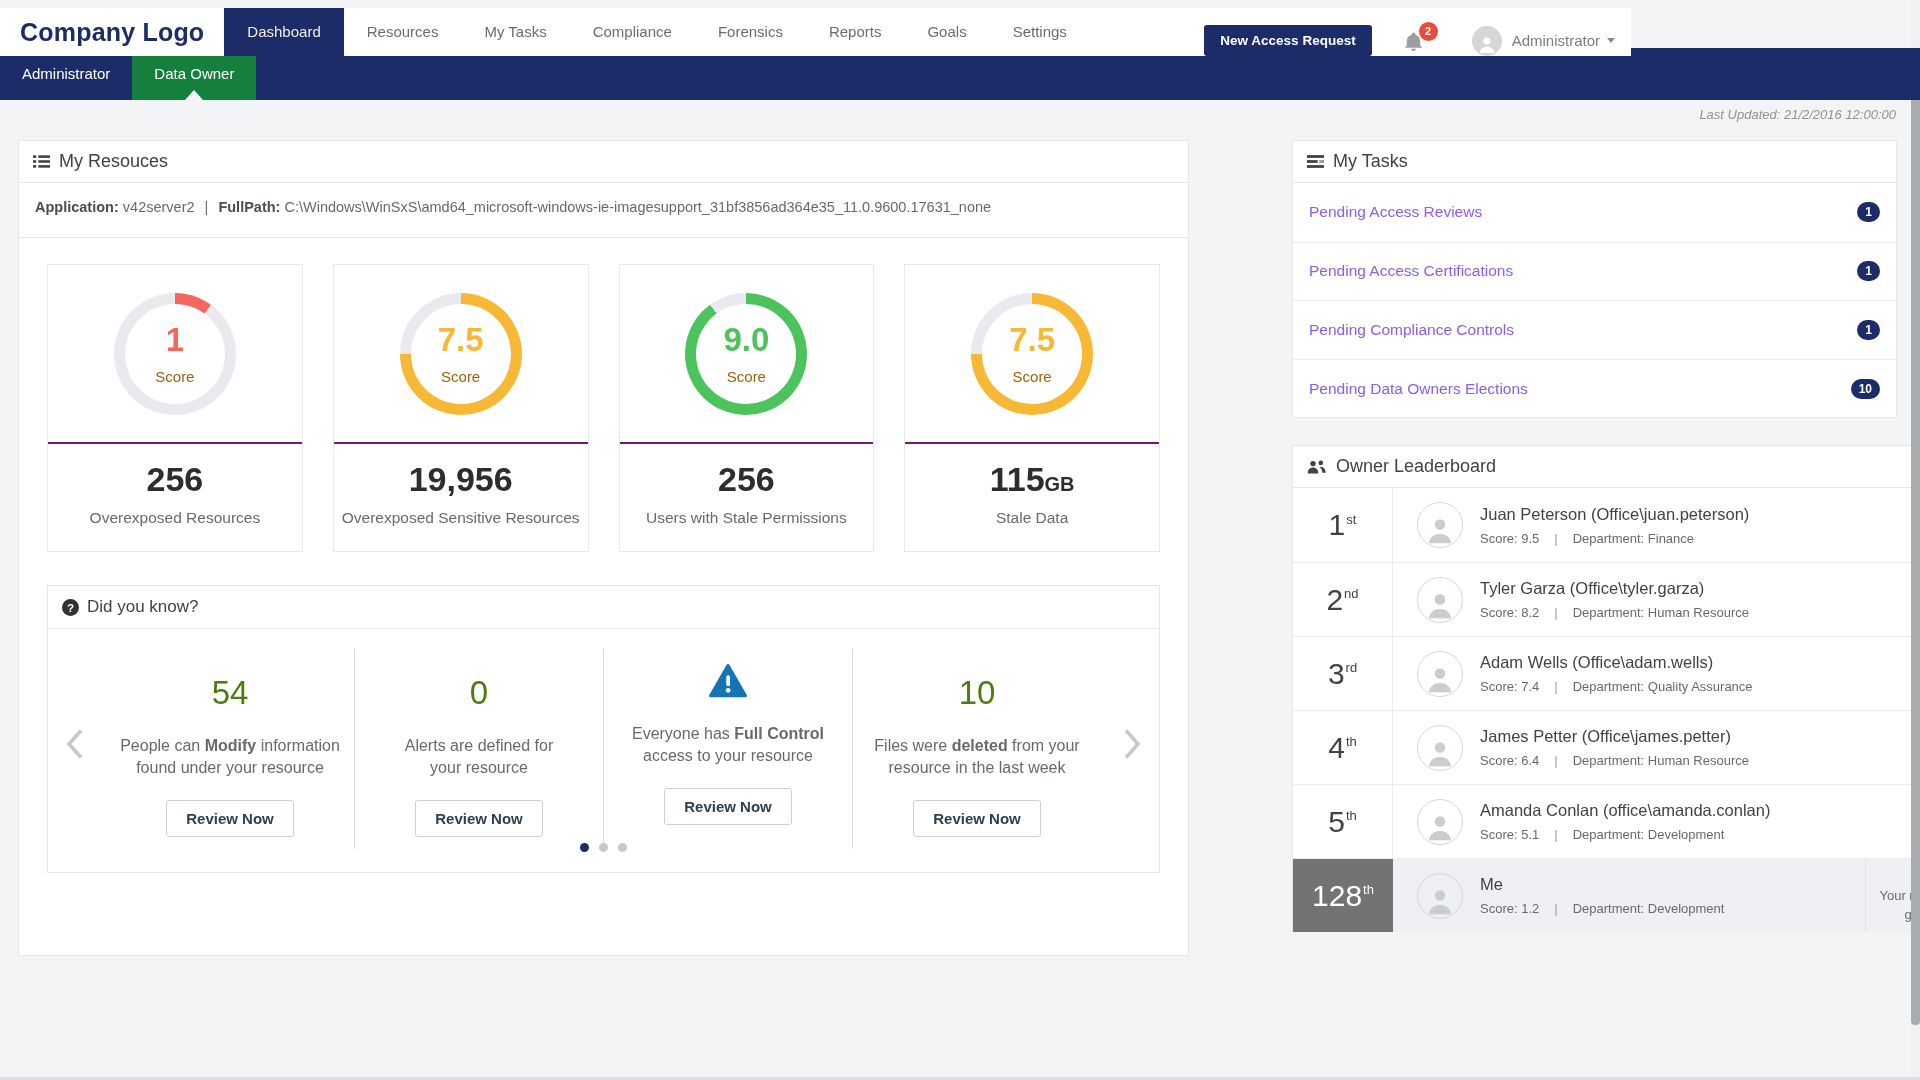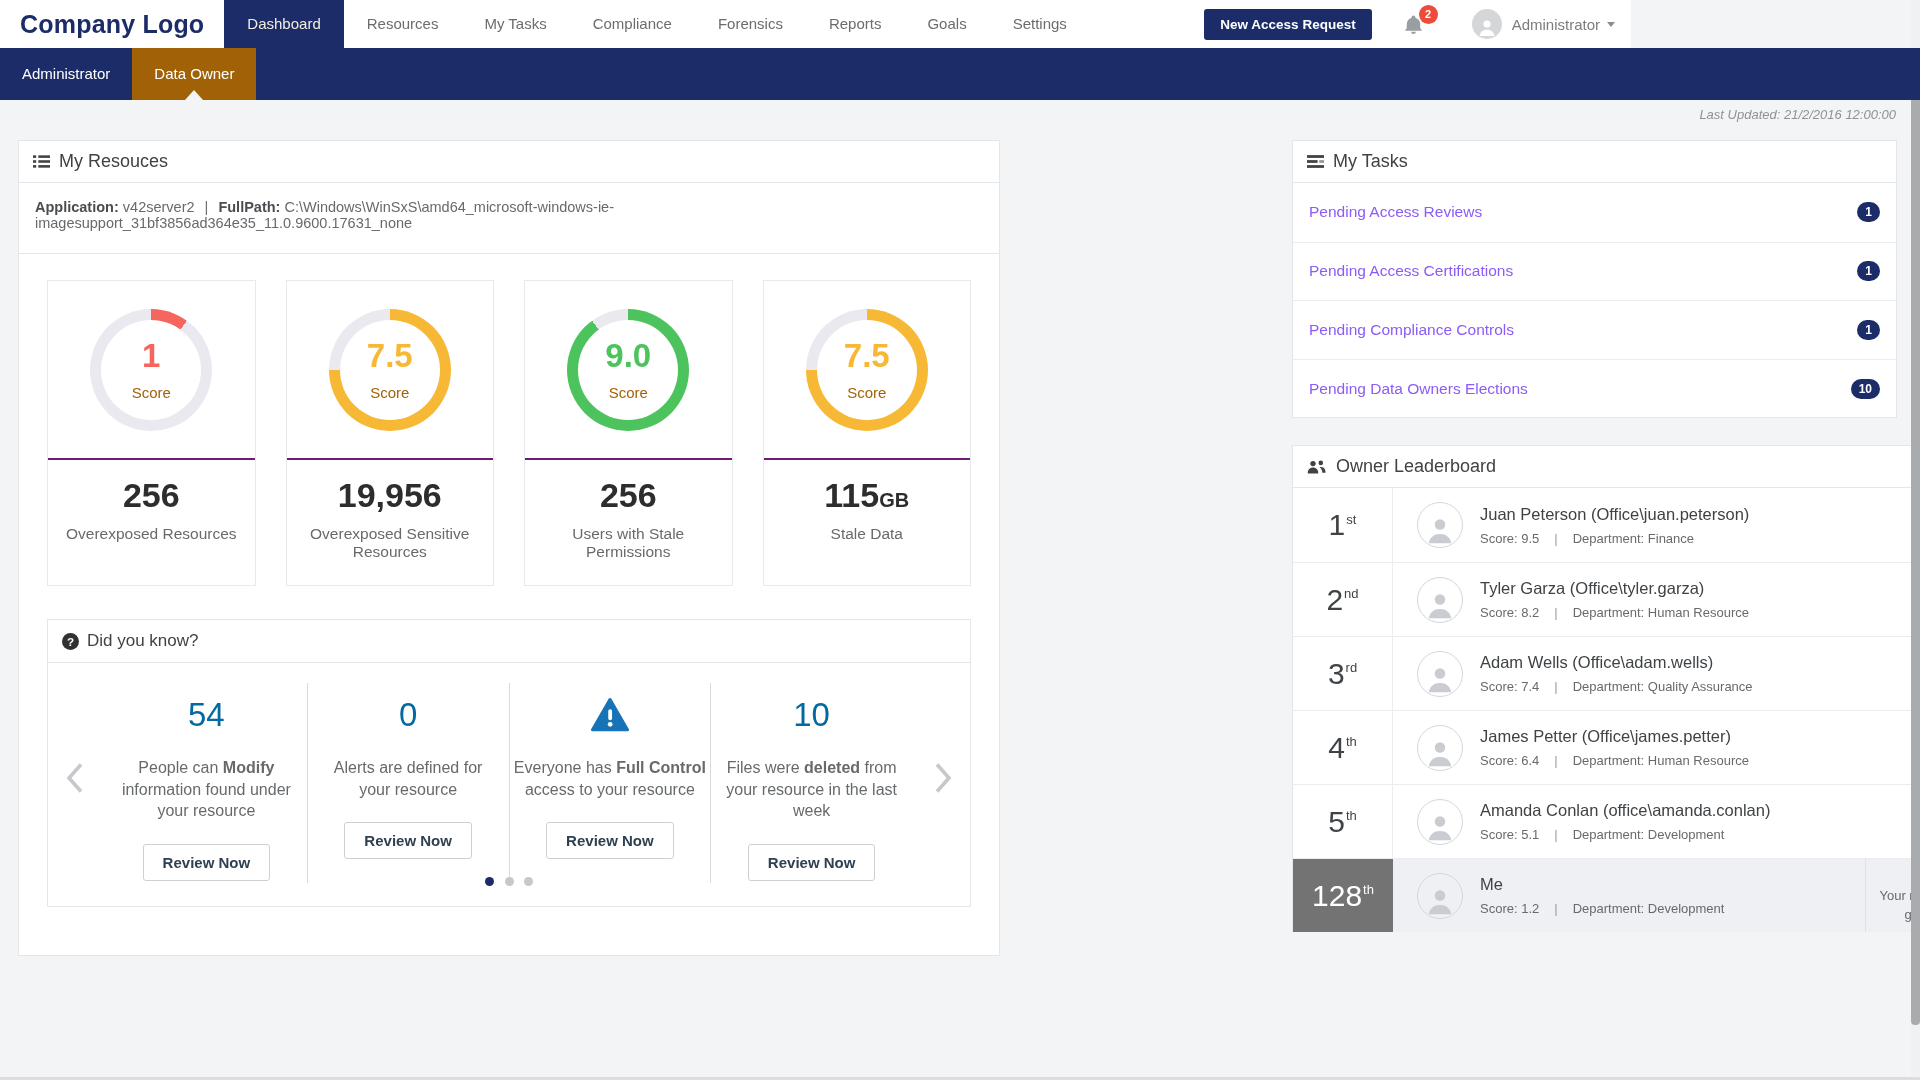--- a/index.html
+++ b/index.html
@@ -1,49 +1,49 @@
 <!DOCTYPE html>
 <html><head>
 <meta charset="utf-8">
 <style>
   * { margin:0; padding:0; box-sizing:border-box; }
   html,body { width:1920px; height:1080px; overflow:hidden; }
   body { font-family:"Liberation Sans", sans-serif; background:#f3f4f6; position:relative; color:#676a6c; }
 
   
-  .header { position:absolute; top:0; left:0; width:1631px; height:48px; background:#fff; display:flex; align-items:center; z-index:5; }
+  .header { position:absolute; top:8px; left:0; width:1631px; height:48px; background:#fff; display:flex; align-items:flex-end; z-index:5; }
   .logo { line-height:48px; padding:0 20px; font-size:25px; font-weight:600; color:#1b2c69; letter-spacing:.2px; }
   .nav { display:flex; align-items:stretch; }
   .nav-item { line-height:48px; padding:0 23px; font-size:15px; color:#6a6d6f; cursor:pointer; white-space:nowrap; }
   .nav-item.active { background:#1b2c69; color:#f3eedd; }
   .header-right { margin-left:auto; display:flex; align-items:center; padding-right:16px; }
   .nar-btn { background:#1b2c69; color:#fff; font-size:13.5px; font-weight:700; padding:8px 16px; border:none; border-radius:3px; cursor:pointer; font-family:inherit; }
   .bell-wrap { position:relative; margin-left:30px; width:26px; height:30px; cursor:pointer; }
   .bell-wrap svg { position:absolute; bottom:2px; left:0; }
   .notif-badge { position:absolute; top:-4px; right:-10px; width:19px; height:19px; background:#ee4c3b; color:#fff; font-size:11px; font-weight:700; border-radius:50%; text-align:center; line-height:19px; }
   .user-wrap { display:flex; align-items:center; margin-left:44px; cursor:pointer; }
   .user-avatar { width:30px; height:30px; border-radius:50%; background:#d4d6d8; overflow:hidden; display:flex; align-items:flex-end; justify-content:center; }
   .user-name { font-size:15px; color:#7a7d80; margin-left:10px; }
   .caret-down { width:0; height:0; border-left:4px solid transparent; border-right:4px solid transparent; border-top:5px solid #8a8d90; margin-left:7px; }
 
   
   .subnav { position:absolute; top:48px; left:0; width:1920px; height:52px; background:#1b2c69; display:flex; z-index:4; }
   .subnav-item { line-height:52px; padding:0 22px; font-size:15px; color:#fff; cursor:pointer; position:relative; }
-  .subnav-item.active { background:#a16207; }
+  .subnav-item.active { background:#15803d; }
   .subnav-item.active .tab-notch { position:absolute; bottom:0; left:50%; margin-left:-9px; width:0; height:0; border-left:9px solid transparent; border-right:9px solid transparent; border-bottom:10px solid #f3f4f6; }
 
   .last-updated { position:absolute; top:107px; right:24px; font-size:13px; font-style:italic; color:#8f9295; }
 
   
   .panel { position:absolute; background:#fff; border:1px solid #e4e6e9; }
   .panel-header { height:42px; display:flex; align-items:center; padding:0 14px; border-bottom:1px solid #e4e6e9; }
   .panel-title { font-size:18px; color:#3f4346; margin-left:9px; }
 
   
-  .res-panel { left:18px; top:140px; width:982px; height:816px; }
+  .res-panel { left:18px; top:140px; width:1171px; height:816px; }
   .resource-row { height:47px; position:relative; border-bottom:1px solid #e4e6e9; display:flex; align-items:center; padding:0 14px; }
   .chev-btn { width:32px; height:34px; background:#fff; border:1px solid #d8dade; border-radius:3px; display:flex; align-items:center; justify-content:center; cursor:pointer; }
   .chev-btn.right { position:absolute; right:14px; }
   .resource-title { font-size:20px; color:#3f4346; margin-left:17px; }
   .resource-score { font-size:13px; color:#3f4346; margin-left:9px; padding-top:5px; }
   .app-row { padding:16px 16px 22px; font-size:14.5px; color:#676a6c; border-bottom:1px solid #e4e6e9; }
   .app-row b { color:#4a4e52; }
   .app-sep { margin:0 6px; }
 
   .cards { display:flex; gap:30px; margin:26px 28px 0; }
@@ -58,21 +58,21 @@
   .card-unit { font-size:20px; font-weight:700; color:#2c2d2e; }
   .card-label { font-size:15.5px; color:#676a6c; margin-top:10px; }
 
   
   .dyk { margin:33px 28px 0; border:1px solid #e4e6e9; }
   .dyk-header { height:43px; display:flex; align-items:center; padding:0 14px; border-bottom:1px solid #e4e6e9; }
   .dyk-title { font-size:17px; color:#3f4346; margin-left:8px; }
   .dyk-body { position:relative; height:243px; display:flex; padding:20px 58px 0; }
   .dyk-item { flex:1; text-align:center; height:200px; padding-top:10px; }
   .dyk-item.divider { border-right:1px solid #d9dbde; }
-  .dyk-stat { font-size:33px; color:#0369a1; height:44px; line-height:44px; }
+  .dyk-stat { font-size:33px; color:#4d7c0f; height:44px; line-height:44px;margin-top:12px; }
   .dyk-stat-icon { height:44px; display:flex; align-items:center; justify-content:center; }
   .dyk-text { margin:20px auto 0; font-size:16px; color:#676a6c; line-height:1.35; }
   .w0 { max-width:252px; } .w1 { max-width:175px; } .w2 { max-width:232px; } .w3 { max-width:238px; }
   .review-btn { margin-top:22px; padding:9px 19px; background:#fff; border:1px solid #cdd0d3; border-radius:3px; font-size:15px; font-weight:600; color:#2f4050; cursor:pointer; font-family:inherit; }
   .car-chev { position:absolute; top:98px; cursor:pointer; }
   .car-chev.left { left:18px; } .car-chev.right { right:18px; }
   .dots { position:absolute; bottom:16px; left:0; right:0; text-align:center; }
   .dot { display:inline-block; width:9px; height:9px; border-radius:50%; background:#c6c8cb; margin:0 3px; cursor:pointer; }
   .dot.active { background:#1b2c69; }
 

